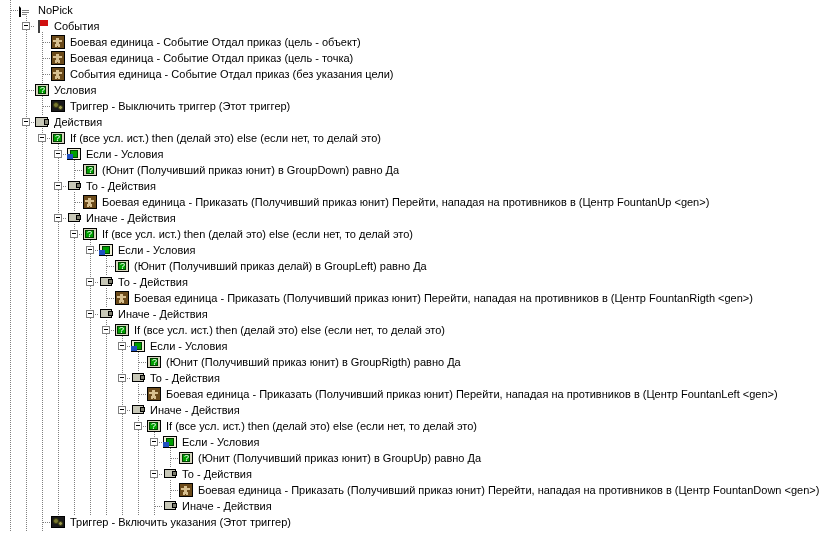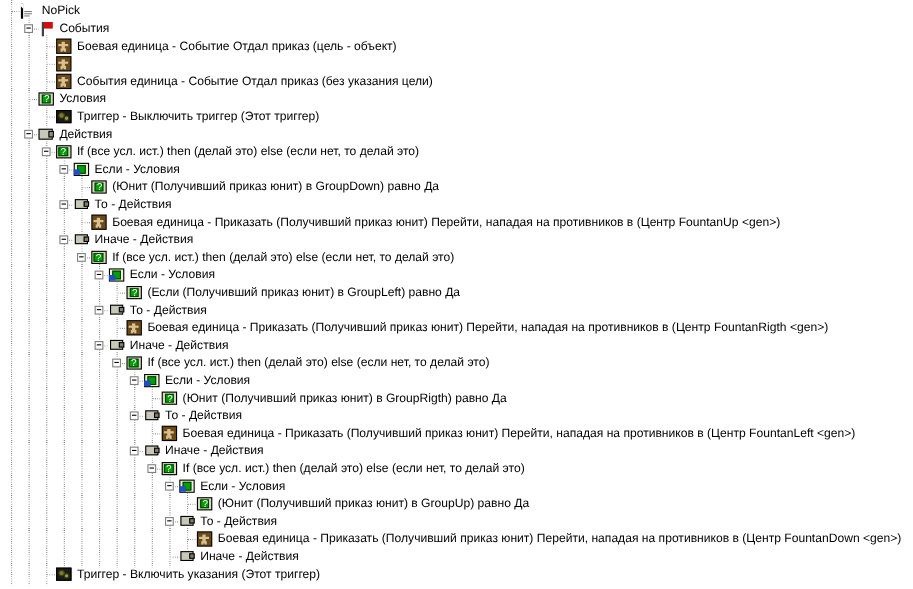--- a/index.html
+++ b/index.html
@@ -221,20 +221,21 @@
         <span class="sv"></span>
       </span>
       <span class="stem">
         <span class="sv"></span>
       </span>
       <span class="expander leaf">
         <span class="lineV"></span>
         <span class="lineH"></span>
       </span>
       <span class="icon"><span class="ic-unit"><span class="bg"></span><span class="fr"></span><span class="arms"></span><span class="man"></span><span class="legL"></span><span class="legR"></span></span></span>
+      <span class="label">Боевая единица - Событие Отдал приказ (цель - точка)</span>
     </div>
     <div class="row">
       <span class="stem">
         <span class="sv"></span>
       </span>
       <span class="stem">
         <span class="sv"></span>
       </span>
       <span class="expander leaf">
         <span class="lineV"></span>
@@ -458,21 +459,21 @@
         <span class="sv"></span>
       </span>
       <span class="stem">
         <span class="sv"></span>
       </span>
       <span class="expander leaf">
         <span class="lineV"></span>
         <span class="lineH"></span>
       </span>
       <span class="icon"><span class="ic-cond"><span class="bg"></span><span class="g"></span><span class="q">?</span></span></span>
-      <span class="label">(Если (Получивший приказ юнит) в GroupLeft) равно Да</span>
+      <span class="label">(Юнит (Получивший приказ делай) в GroupLeft) равно Да</span>
     </div>
     <div class="row">
       <span class="stem">
         <span class="sv"></span>
       </span>
       <span class="stem">
         <span class="sv"></span>
       </span>
       <span class="stem">
         <span class="sv"></span>

